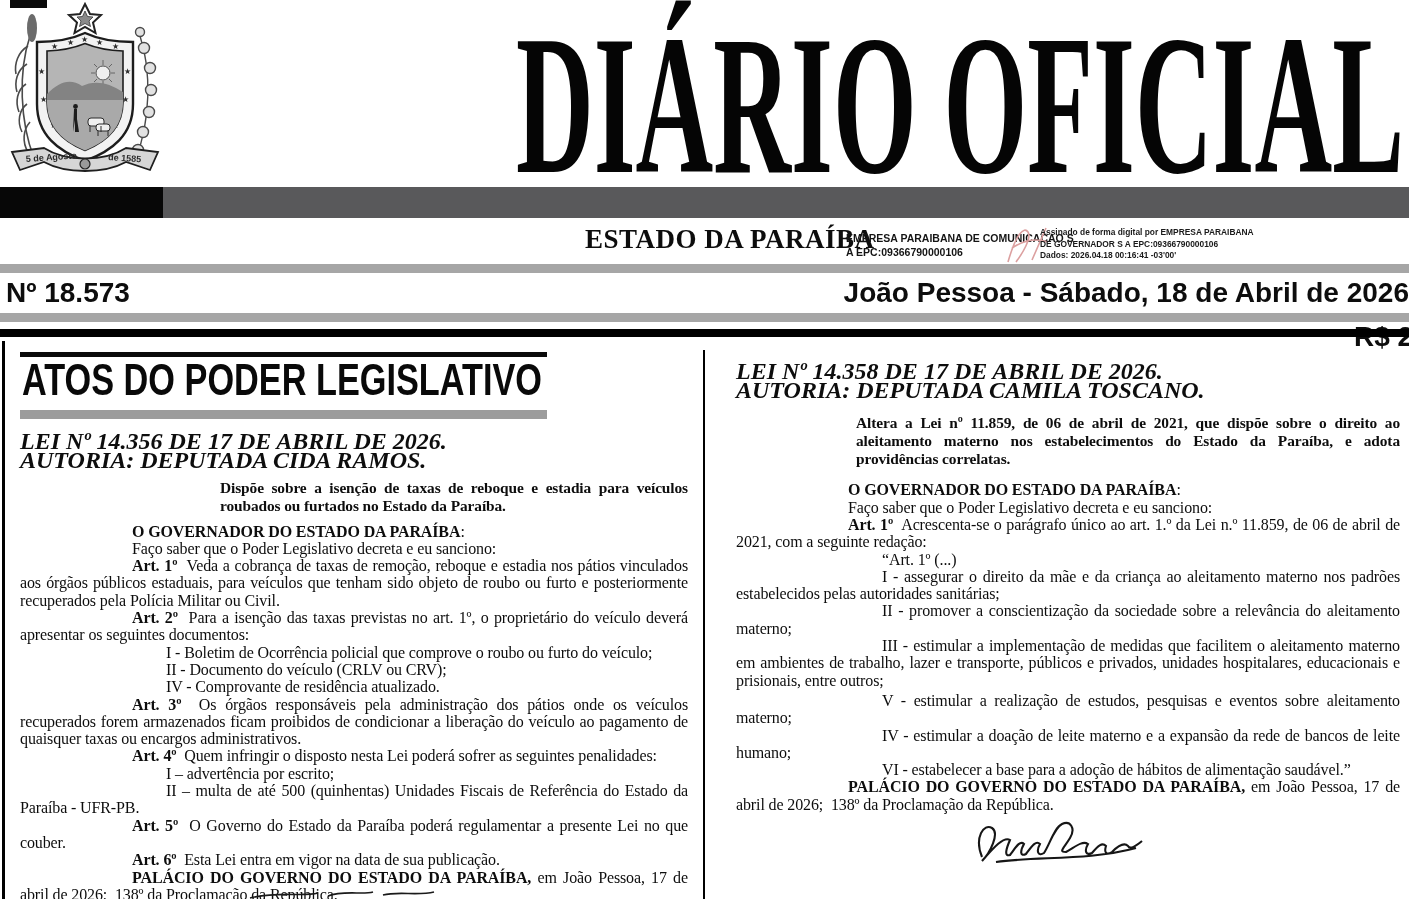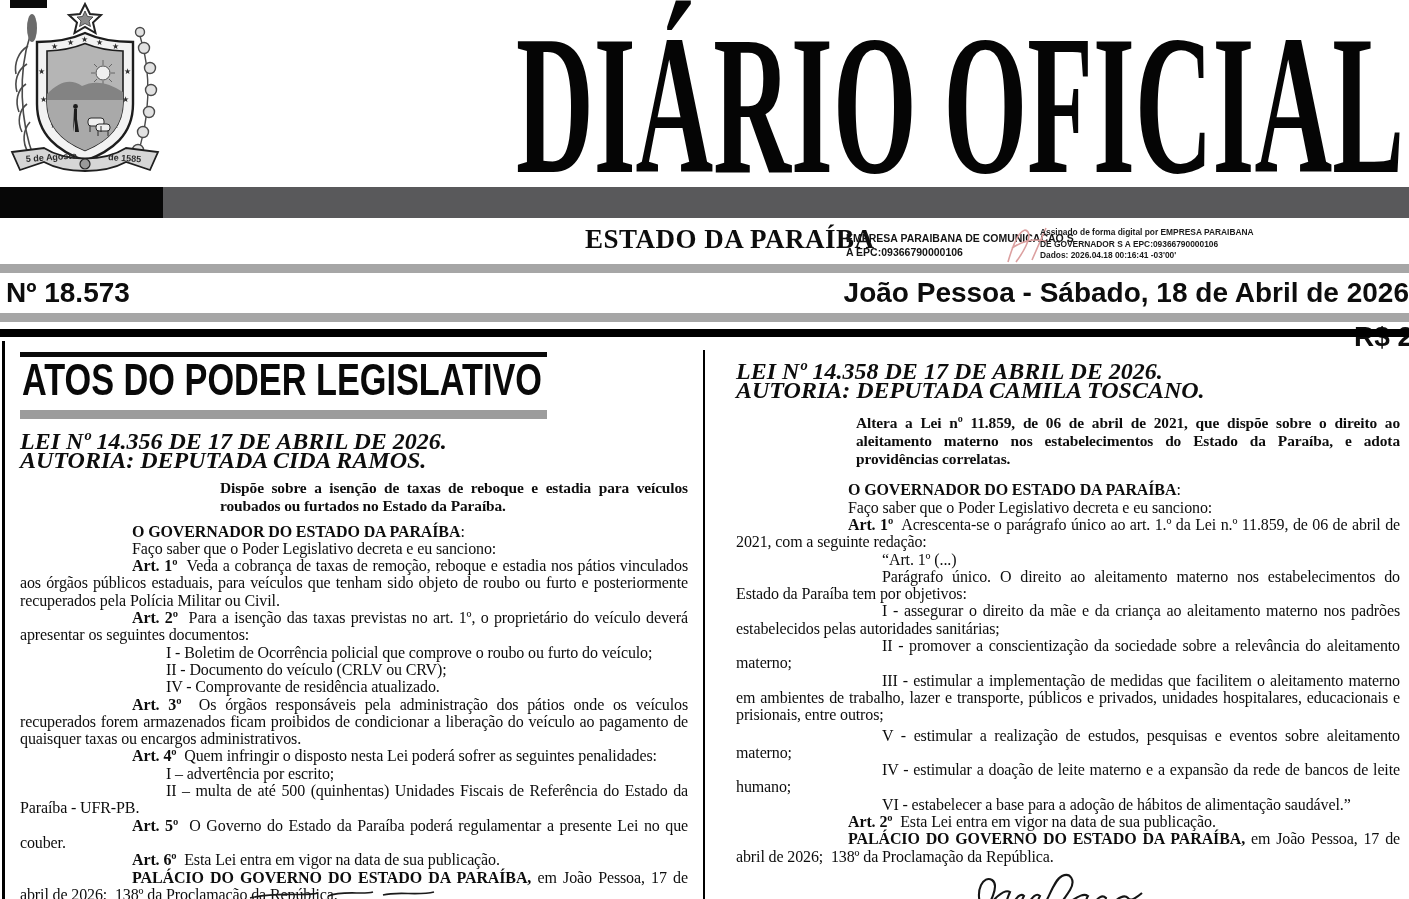--- a/index.html
+++ b/index.html
@@ -210,28 +210,26 @@
     <div>AUTORIA: DEPUTADA CAMILA TOSCANO.</div>
   </div>
 
   <p class="summary" style="margin-top:14px;">Altera a Lei nº 11.859, de 06 de abril de 2021, que dispõe sobre o direito ao aleitamento materno nos estabelecimentos do Estado da Paraíba, e adota providências correlatas.</p>
 
   <div class="bodytext" style="margin-top:14px;">
     <p class="ind"><b>O GOVERNADOR DO ESTADO DA PARAÍBA</b><span>:</span></p>
     <p class="ind"><span>Faço saber que o Poder Legislativo decreta e eu sanciono:</span></p>
     <p class="ind"><b>Art. 1º</b><span>&nbsp; Acrescenta-se o parágrafo único ao art. 1.º da Lei n.º 11.859, de 06 de abril de 2021, com a seguinte redação:</span></p>
     <p class="item">“Art. 1º (...)</p>
-    <p class="item">Parágrafo único. O direito ao aleitamento materno nos estabelecimentos do Estado da Paraíba tem por objetivos:</p>
     <p class="item">I - assegurar o direito da mãe e da criança ao aleitamento materno nos padrões estabelecidos pelas autoridades sanitárias;</p>
     <p class="item">II - promover a conscientização da sociedade sobre a relevância do aleitamento materno;</p>
     <p class="item">III - estimular a implementação de medidas que facilitem o aleitamento materno em ambientes de trabalho, lazer e transporte, públicos e privados, unidades hospitalares, educacionais e prisionais, entre outros;</p>
     <p class="item gap-top">V - estimular a realização de estudos, pesquisas e eventos sobre aleitamento materno;</p>
     <p class="item">IV - estimular a doação de leite materno e a expansão da rede de bancos de leite humano;</p>
     <p class="item">VI - estabelecer a base para a adoção de hábitos de alimentação saudável.”</p>
-    <p class="ind"><b>Art. 2º</b><span>&nbsp; Esta Lei entra em vigor na data de sua publicação.</span></p>
     <p class="ind"><b>PALÁCIO DO GOVERNO DO ESTADO DA PARAÍBA,</b><span> em João Pessoa, 17 de abril de 2026;&nbsp; 138º da Proclamação da República.</span></p>
   </div>
 
   <div class="sig-block">
     <svg width="200" height="44" viewBox="0 0 200 44">
       <path d="M14,38 C6,18 16,4 24,9 C32,14 22,34 14,42 C26,28 36,17 42,21 C38,30 36,38 42,36
                C48,28 52,21 56,25 C52,32 52,38 58,35 C64,27 68,21 72,25 C68,32 70,38 76,34
                C82,25 86,9 94,5 C102,1 108,9 102,19 C96,29 90,33 98,33 C106,29 114,21 120,25
                C116,32 118,37 124,34 C130,27 134,23 138,27 C136,33 138,37 144,33 C150,27 156,23 160,27 C162,31 168,27 174,22
                M28,43 C70,37 120,42 168,29" fill="none" stroke="#161616" stroke-width="2.1"></path>

